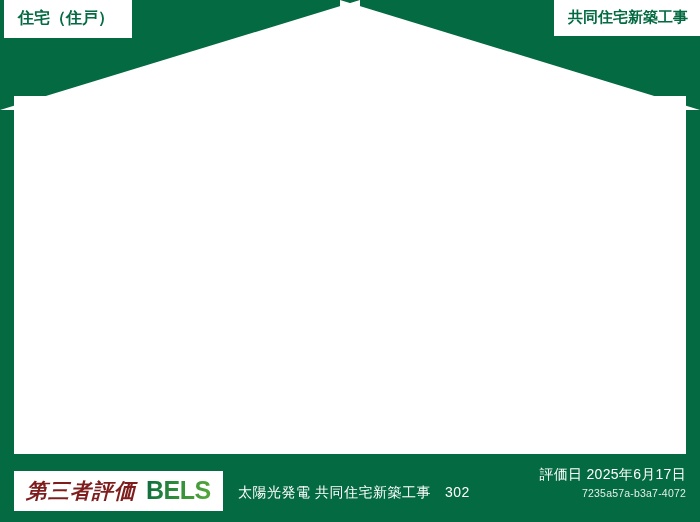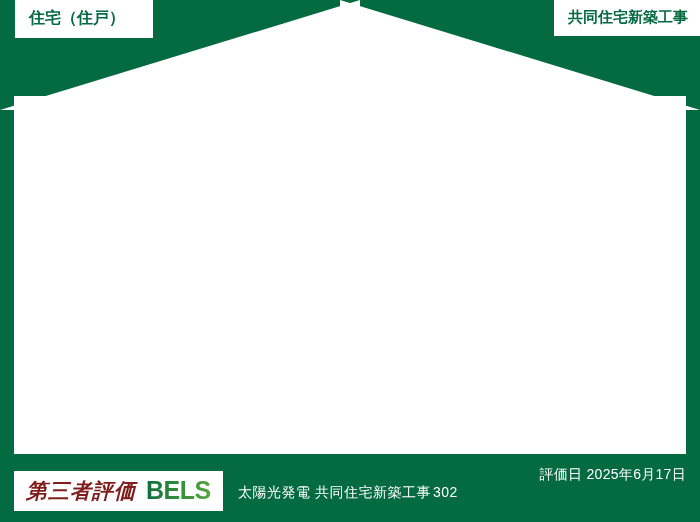--- a/index.html
+++ b/index.html
@@ -6,24 +6,24 @@
   body{
     width:700px;height:522px;overflow:hidden;
     font-family:"Liberation Sans","DejaVu Sans",sans-serif;
     background:#046a42;
     position:relative;
   }
   .label-root{position:absolute;inset:0;background:#046a42;}
 
   
   .tag-left{
-    position:absolute;left:15px;top:0;
+    position:absolute;left:4px;top:0;
     background:#ffffff;color:#046a42;
     font-weight:bold;font-size:16px;
-    padding:8px 28px 9px 14px;
+    padding:8px 18px 9px 14px;
     letter-spacing:0px;
     z-index:6;
   }
   .tag-right{
     position:absolute;right:0;top:0;
     background:#ffffff;color:#046a42;
     font-weight:bold;font-size:15px;
     padding:8px 12px 9px 14px;
     z-index:6;
   }
@@ -164,21 +164,21 @@
   }
   .bels-jp{font-size:21px;font-weight:bold;color:#7f1d1d;letter-spacing:1px;font-style:italic;}
   .bels-en{
     font-size:25px;font-weight:bold;letter-spacing:-.5px;
     background:linear-gradient(100deg,#0c6b3d 0%,#2f8c3c 45%,#57a83b 100%);
     -webkit-background-clip:text;background-clip:text;color:transparent;
   }
   .owner{
     position:absolute;left:238px;top:22px;color:#ffffff;font-size:14px;letter-spacing:.5px;
   }
-  .owner .unit{margin-left:2px;}
+  .owner .unit{margin-left:14px;}
   .eval{position:absolute;right:14px;top:4px;text-align:right;color:#ffffff;}
   .eval-date{font-size:14px;letter-spacing:.3px;}
   .eval-id{font-size:10.5px;margin-top:3px;color:#e3efe9;letter-spacing:.2px;}
 </style>
 </head>
 <body>
 
 <div class="label-root">
 
   <div class="tag-left">住宅（住戸）</div>
@@ -288,16 +288,17 @@
   <div class="footer">
     <div class="bels-box">
       <span class="bels-jp">第三者評価</span>
       <span class="bels-en">BELS</span>
     </div>
     <div class="owner">
       <span>太陽光発電 共同住宅新築工事</span><span class="unit">302</span>
     </div>
     <div class="eval">
       <div class="eval-date">評価日 2025年6月17日</div>
+      <div class="eval-id">7235a57a-b3a7-4072</div>
     </div>
   </div>
 
 </div>
 
 </body></html>

